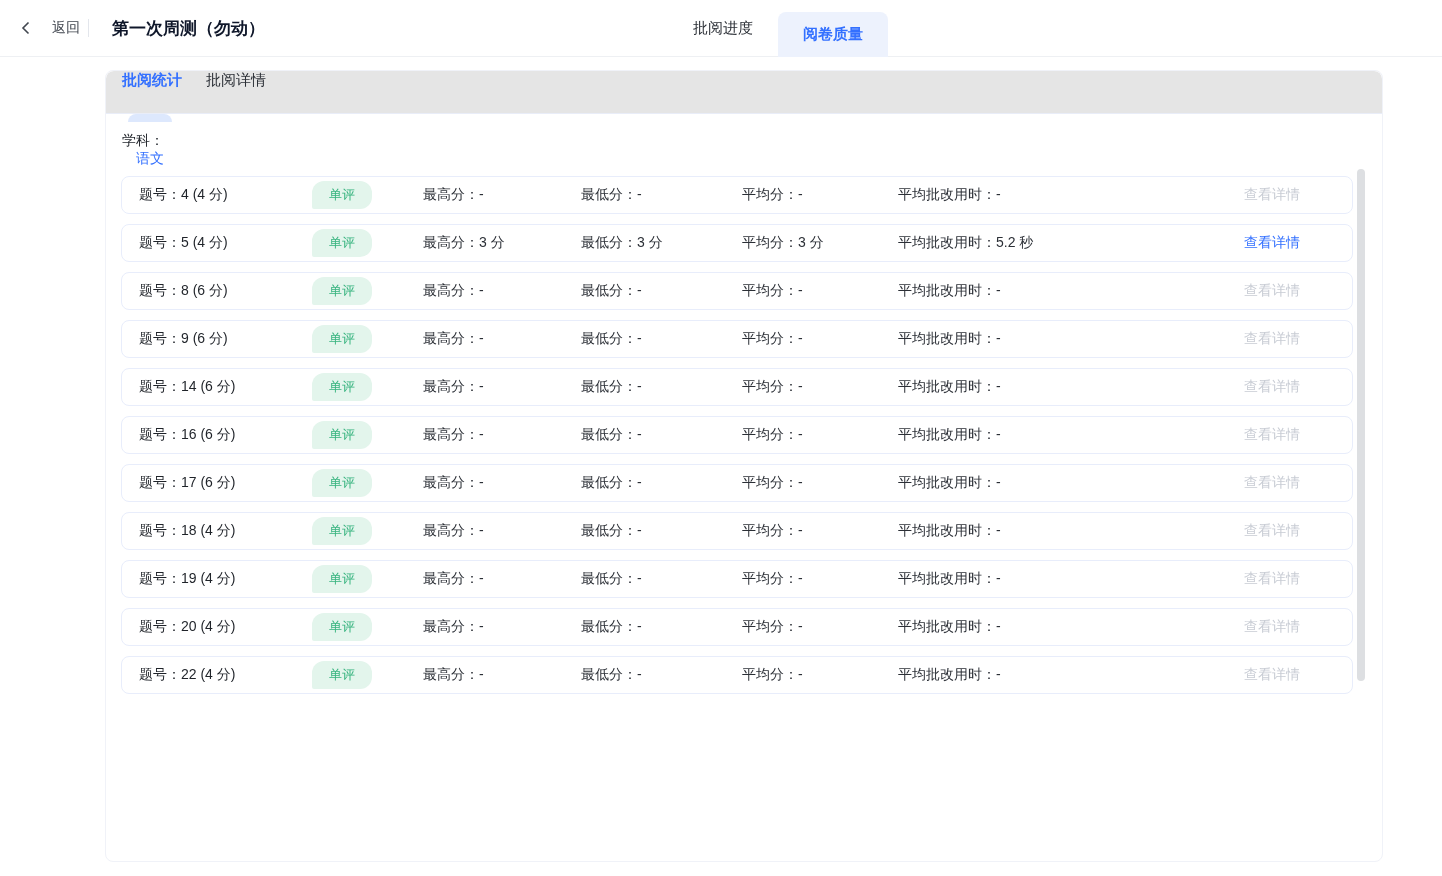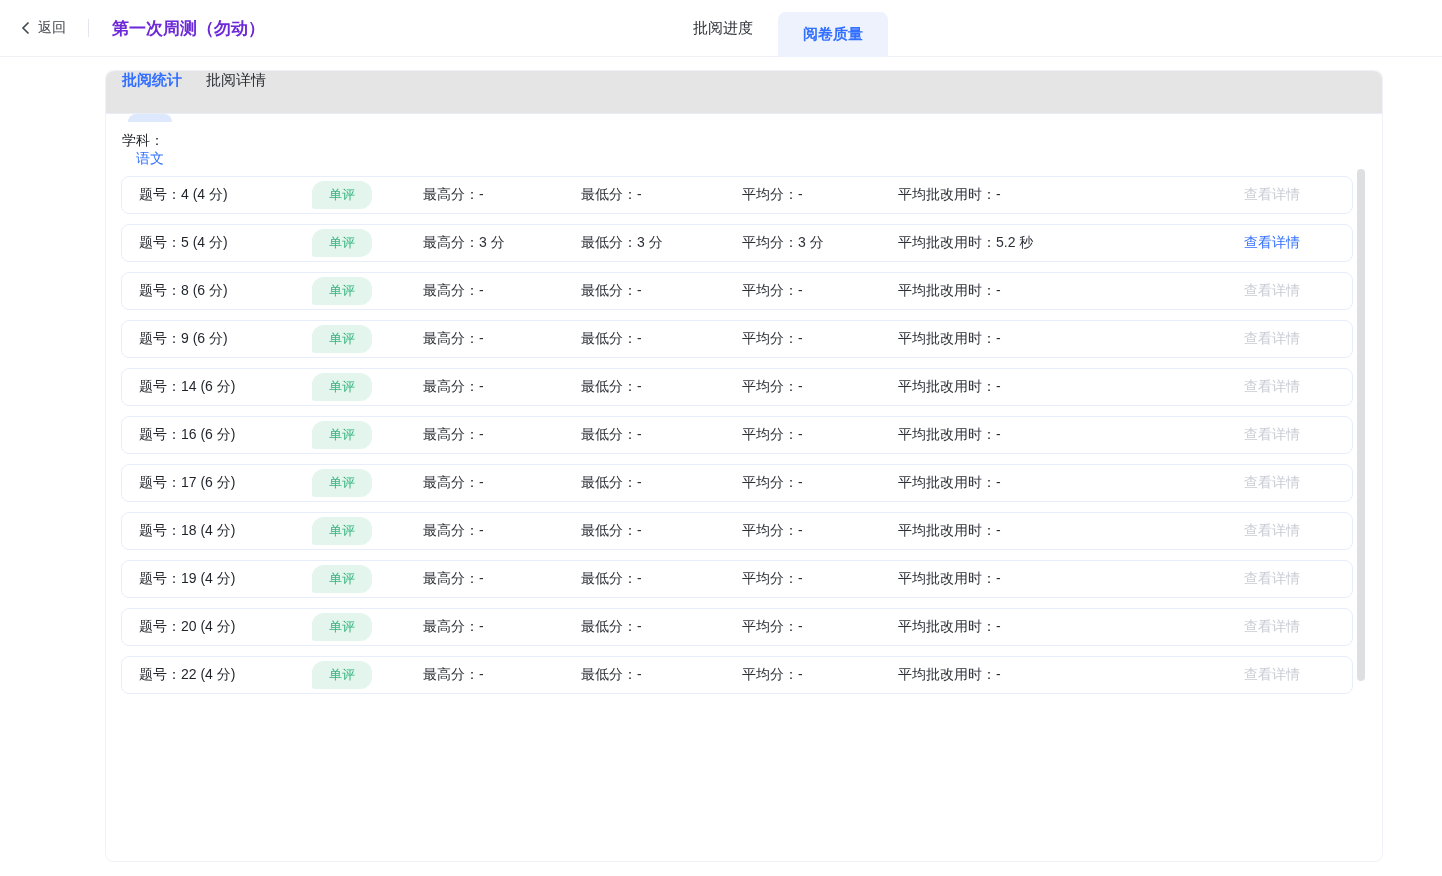--- a/index.html
+++ b/index.html
@@ -1,25 +1,25 @@
 <!DOCTYPE html>
 <html style="--accent: #3370ff; --tag-bg: #e3f5ec; --tag-fg: #36b37e;"><head>
 <meta charset="utf-8">
 <style>
   * { margin:0; padding:0; box-sizing:border-box; }
   html,body { width:1442px; height:876px; background:#fff; overflow:hidden;
     font-family:"Liberation Sans","DejaVu Sans",sans-serif; color:#2b2f36; }
 
   
   .topbar { position:relative; height:57px; background:#fff; border-bottom:1px solid #eef0f3; }
-  .back { position:absolute; left:20px; top:0; height:56px; display:flex; align-items:center; gap:6px;
+  .back { position:absolute; left:20px; top:0; height:56px; display:flex; align-items:center; gap:20px;
     font-size:14px; color:#41464f; cursor:pointer; }
   .vdiv { position:absolute; left:88px; top:19px; width:1px; height:18px; background:#e3e6ec; }
   .page-title { position:absolute; left:112px; top:0; height:56px; display:flex; align-items:center;
-    font-size:17px; font-weight:bold; color:#6d28d9; }
+    font-size:17px; font-weight:bold; color:#0f172a; }
   .top-tabs { position:absolute; left:679px; top:0; height:57px; display:flex; align-items:stretch;justify-content:flex-end; }
   .top-tab { display:flex; align-items:center; justify-content:center; padding:0 14px; font-size:15px;
     color:#2b2f36; cursor:pointer; }
   .top-tab.active { margin-top:12px; padding:4px 25px; background:#edf2fd; color:var(--accent);
     font-weight:bold; border-radius:8px 8px 0 0; margin-left:11px; }
 
   
   .card { position:absolute; left:105px; top:70px; width:1278px; height:792px; background:#fff;
     border:1px solid #f0f2f8; border-radius:8px; overflow:hidden; }
   .card-tabs { position:relative; height:43px; background:#e5e5e5; border-bottom:1px solid #e9edf8;

